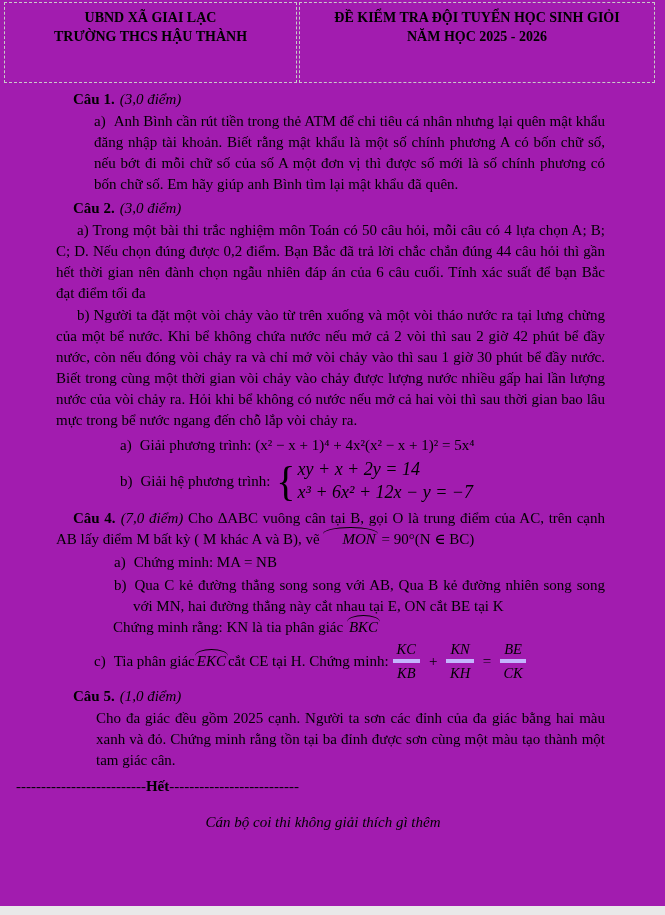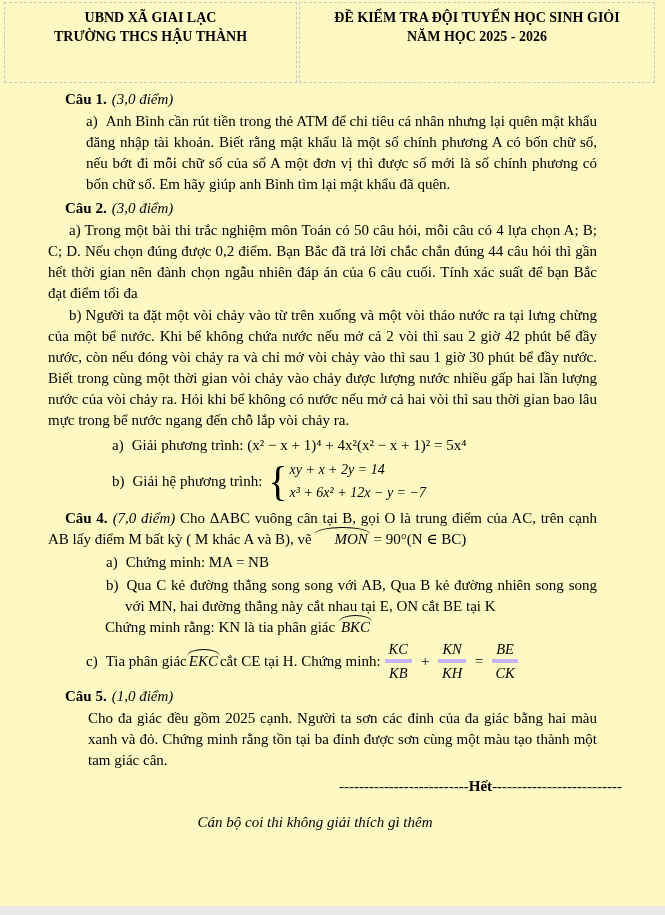--- a/index.html
+++ b/index.html
@@ -2,49 +2,49 @@
 <html><head>
 <meta charset="utf-8">
 <style>
   html,body{margin:0;padding:0;}
   body{
     width:665px;height:915px;background:#ffffff;color:#000;
     font-family:"Liberation Serif","DejaVu Serif",serif;
     font-size:15px;line-height:21px;
     -webkit-font-smoothing:antialiased;
   }
-  .page{position:relative;width:665px;height:915px;background:#fef9c3;overflow:hidden;}
+  .page{position:relative;width:665px;height:915px;background:#a21caf;overflow:hidden;}
 
   
   .hdr{position:absolute;left:4px;top:2px;width:651px;height:81px;display:flex;}
   .hcell{border:1px dashed #c9c9c9;box-sizing:border-box;text-align:center;
          font-weight:bold;font-size:14px;line-height:19px;padding-top:5px;}
   .hcell.left{width:293px;}
   .hcell.right{flex:1;margin-left:2px;}
 
   
-  .content{position:absolute;top:86px;left:0;width:614px;padding-left:8px;}
+  .content{position:absolute;top:86px;left:8px;width:614px;padding-left:8px;}
   .qh{margin:3px 25px 0 57px;}
   .qh .lbl{font-weight:bold;}
   .qh .pts{font-style:italic;margin-left:5px;}
   .qh.tight{margin-top:4px;}
 
   .li1{margin:1px 25px 0 78px;text-align:justify;}
   .li1.b{margin-top:4px;}
   .mk{margin-right:8px;}
   .fline{display:block;margin-left:15px;}
 
   .para{margin:1px 25px 0 40px;text-indent:21px;text-align:justify;}
 
   .li3{margin:4px 25px 0 104px;}
   .li3 .math{}
   .sysrow{display:flex;align-items:center;margin:2px 25px 0 104px;}
   .brace{font-size:40px;font-weight:400;line-height:46px;margin:0 2px 0 6px;
          transform:scaleY(1.05);display:inline-block;}
-  .sys{display:inline-block;font-style:italic;line-height:23px;font-size:14px;}
+  .sys{display:inline-block;font-style:italic;line-height:23px;font-size:18px;}
   .sys div{white-space:nowrap;}
 
   .q4p{margin:4px 25px 0 40px;text-indent:17px;text-align:justify;}
   .li4{margin:2px 25px 0 98px;text-align:justify;padding-left:19px;text-indent:-19px;}
   .cmline{margin:0 25px 0 97px;}
 
   .mvar{}
   .arc{position:relative;font-style:italic;display:inline-block;padding:0 2px;}
   .arc::before{content:"";position:absolute;left:0;right:0;top:-2px;height:6px;
                border-top:1.4px solid #000;
@@ -52,21 +52,21 @@
 
   .cline{display:flex;align-items:center;margin:2px 25px 0 78px;}
   .cline .gap{margin:0 5px;}
   .frac{display:inline-block;text-align:center;vertical-align:middle;
         font-style:italic;font-size:14.5px;line-height:18px;margin:0 4px;}
   .frac .num{display:block;border-bottom:4px solid #c4b5fd;padding:0 4px 1px;}
   .frac .den{display:block;padding-top:1px;}
 
   .q5text{margin:1px 25px 0 80px;text-align:justify;}
 
-  .footer{margin-top:5px;text-align:right;margin-left:16px;}
+  .footer{margin-top:5px;text-align:left;}
   .footer .het{font-weight:bold;}
   .footnote{text-align:center;font-style:italic;margin-top:10px;}
 
   .bottombar{position:absolute;left:0;bottom:0;width:665px;height:9px;background:#e9e9e9;}
 </style>
 </head>
 <body>
 
 <div class="page">
 

